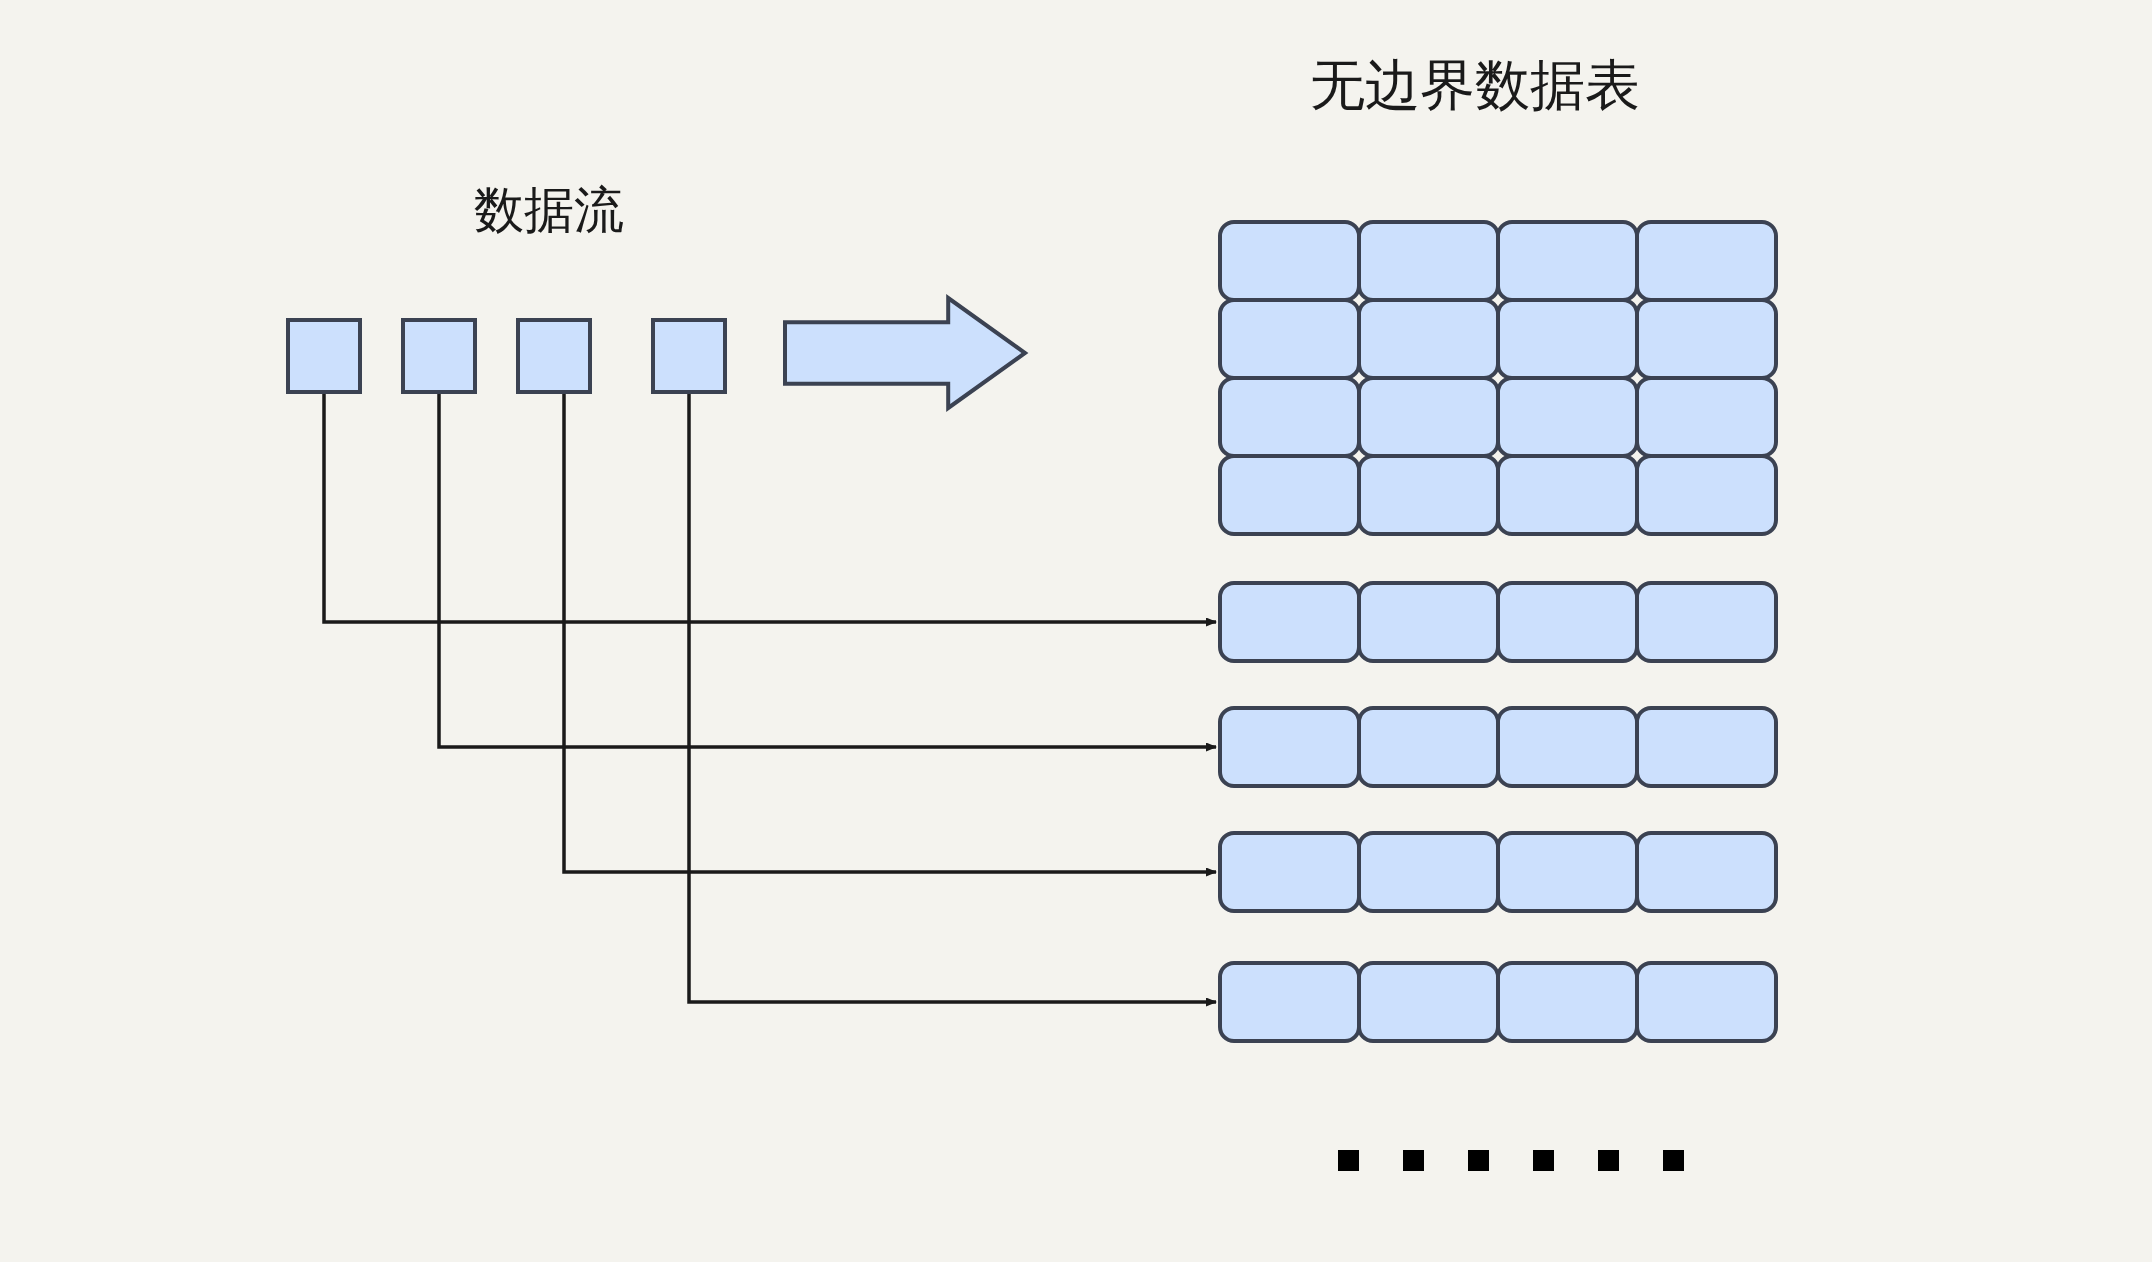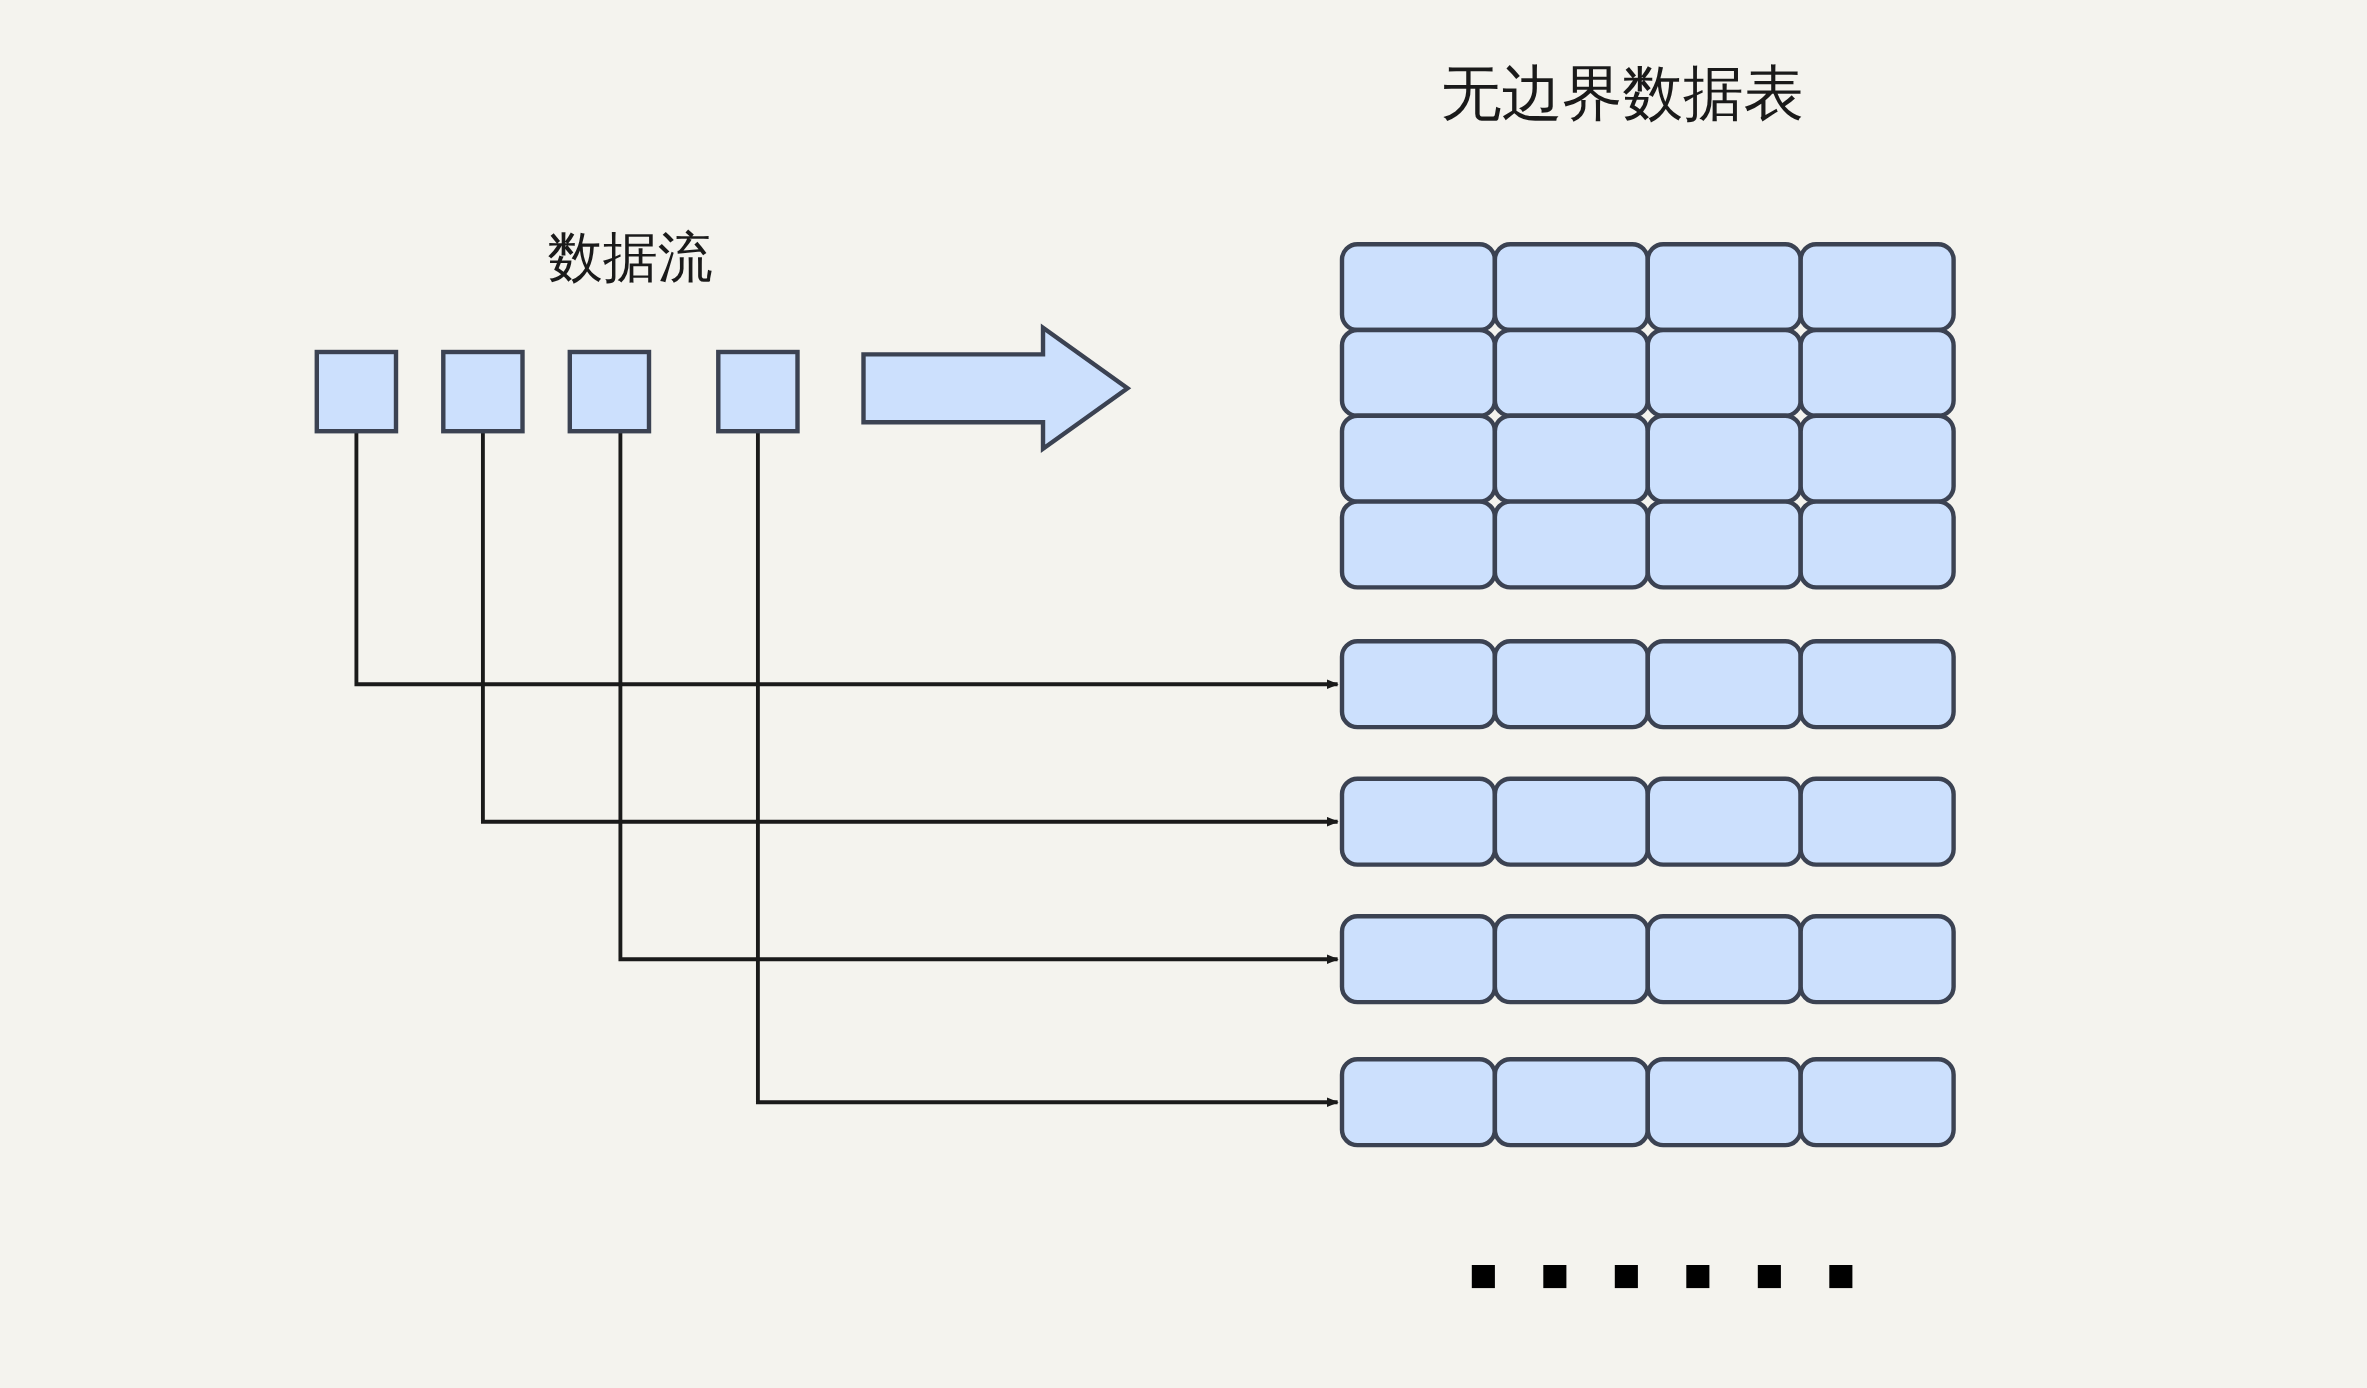--- a/index.html
+++ b/index.html
@@ -32,24 +32,23 @@
     white-space: nowrap;
     line-height: 1;
     font-weight: 400;
   }
   #title-unbounded-table {
     left: 1310px;
     top: 58px;
     font-size: 55px;
   }
   #title-data-stream {
-    left: 498px;
+    left: 474px;
     top: 185px;
     font-size: 50px;
-    margin-top: 24px;
   }
 </style>
 </head>
 <body>
 
 <div id="canvas">
 
   <div class="label-text" id="title-unbounded-table">无边界数据表</div>
 
   <div class="label-text" id="title-data-stream">数据流</div>

